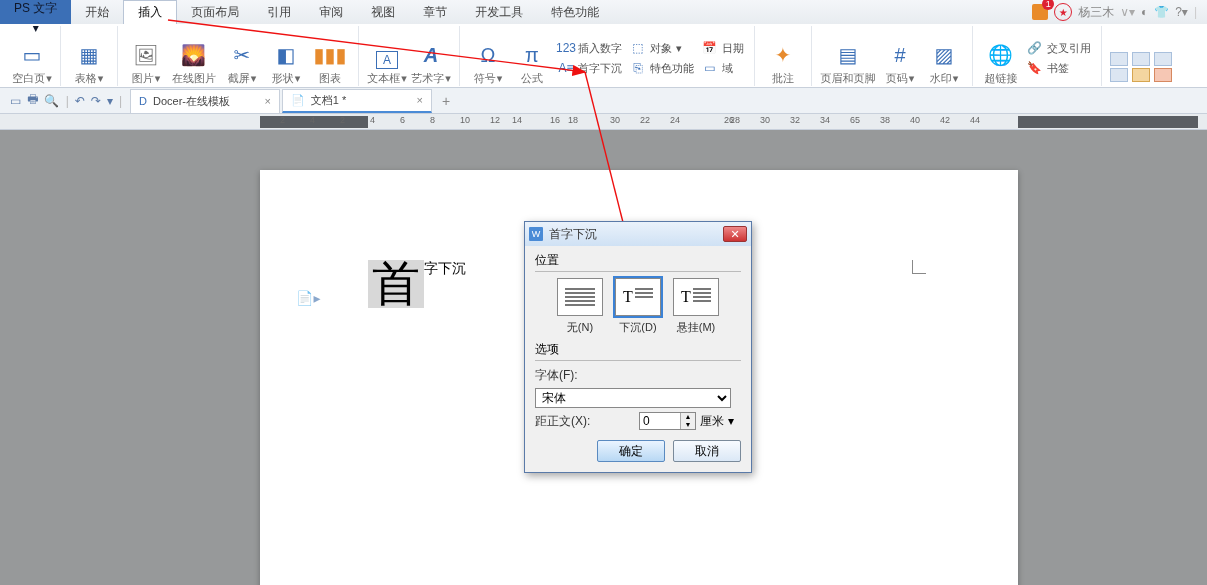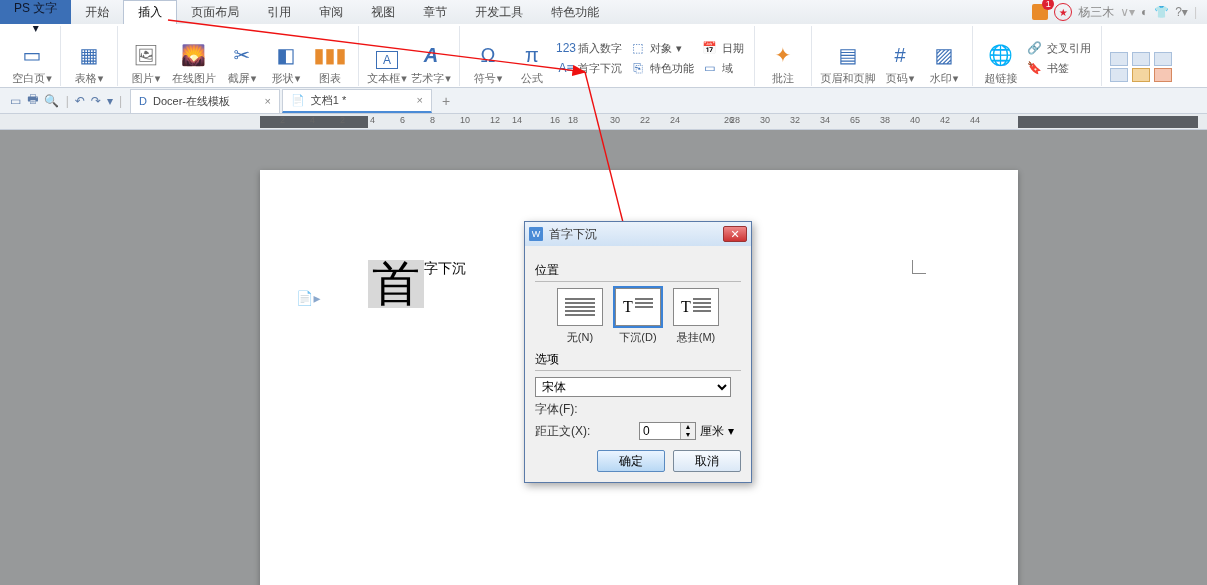--- a/index.html
+++ b/index.html
@@ -57,21 +57,21 @@
 .margmark { position: absolute; width: 14px; height: 14px; border-left: 1px solid #888; border-top: 1px solid #888; }
 .margmark.tl { left: 108px; top: 90px; transform: rotate(180deg); }
 .margmark.tr { left: 652px; top: 90px; transform: rotate(-90deg); }
 .side-flag { position: absolute; left: 36px; top: 120px; color: #8aa7cc; font-size: 14px; }
 
 
 .dialog { position: absolute; left: 524px; top: 221px; width: 228px; background: #f0f0f0; border: 1px solid #5a7aa8; box-shadow: 2px 3px 8px rgba(0,0,0,.35); font-size: 12px; }
 .dlg-title { height: 24px; background: linear-gradient(#eaf2fb,#cfe1f4); display: flex; align-items: center; padding: 0 4px; gap: 6px; color: #333; }
 .dlg-title .wico { width: 14px; height: 14px; background: #4a8bd6; color: #fff; font-size: 9px; display: flex; align-items: center; justify-content: center; border-radius: 1px; }
 .dlg-close { margin-left: auto; width: 24px; height: 16px; background: linear-gradient(#e88,#c33); border: 1px solid #933; color: #fff; display: flex; align-items: center; justify-content: center; font-size: 11px; border-radius: 2px; cursor: pointer; }
-.dlg-body { padding: 16px 10px 10px; }
+.dlg-body { padding: 6px 10px 10px; }
 .dlg-section-hdr { border-bottom: 1px solid #bbb; padding-bottom: 2px; margin-bottom: 6px; }
 .pos-options { display: flex; gap: 12px; justify-content: center; margin-bottom: 6px; }
 .pos-opt { display: flex; flex-direction: column; align-items: center; gap: 4px; cursor: pointer; }
 .pos-box { width: 46px; height: 38px; border: 1px solid #888; background: #fff; display: flex; align-items: center; justify-content: center; font-size: 16px; }
 .pos-box.sel { outline: 2px solid #3b82d6; }
 .pos-box .lines { display: flex; flex-direction: column; gap: 2px; }
 .pos-box .line { width: 30px; height: 2px; background: #777; }
 .pos-box .line.short { width: 18px; }
 .pos-lbl { font-size: 11px; color: #333; }
 .fld-row { display: flex; align-items: center; margin: 4px 0; gap: 4px; }
@@ -394,26 +394,26 @@
                 <div class="line short"></div>
                 <div class="line short"></div>
               </div>
             </div>
         </div>
         <span class="pos-lbl">悬挂(M)</span>
       </div>
     </div>
     <div class="dlg-section-hdr">选项</div>
     <div class="fld-row">
+      <label>字体(F):</label>
+    </div>
+    <div class="fld-row">
       <select style="width:196px">
         <option>宋体</option>
       </select>
-    </div>
-    <div class="fld-row">
-      <label>字体(F):</label>
     </div>
     <div class="fld-row">
       <label style="width:100px">距正文(X):</label>
       <div class="spin">
         <input type="text" style="width: 40px;" value="0">
         <div class="arrows">
             <span>▲</span>
             <span>▼</span>
           </div>
       </div>

